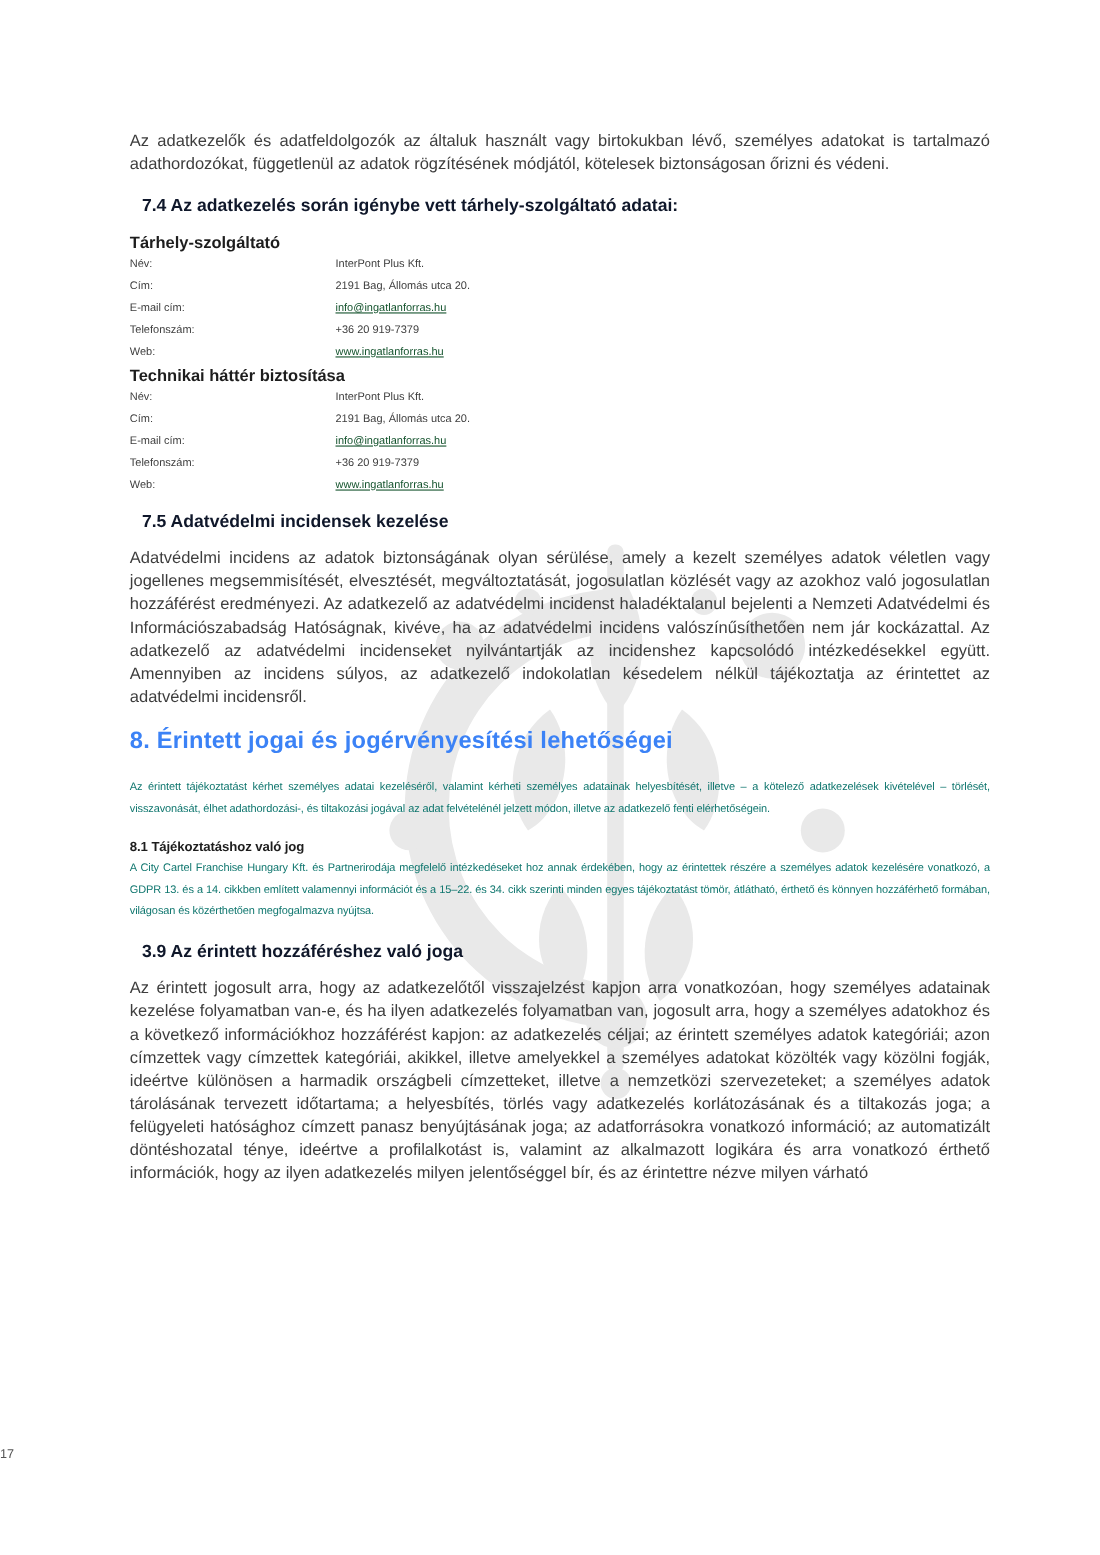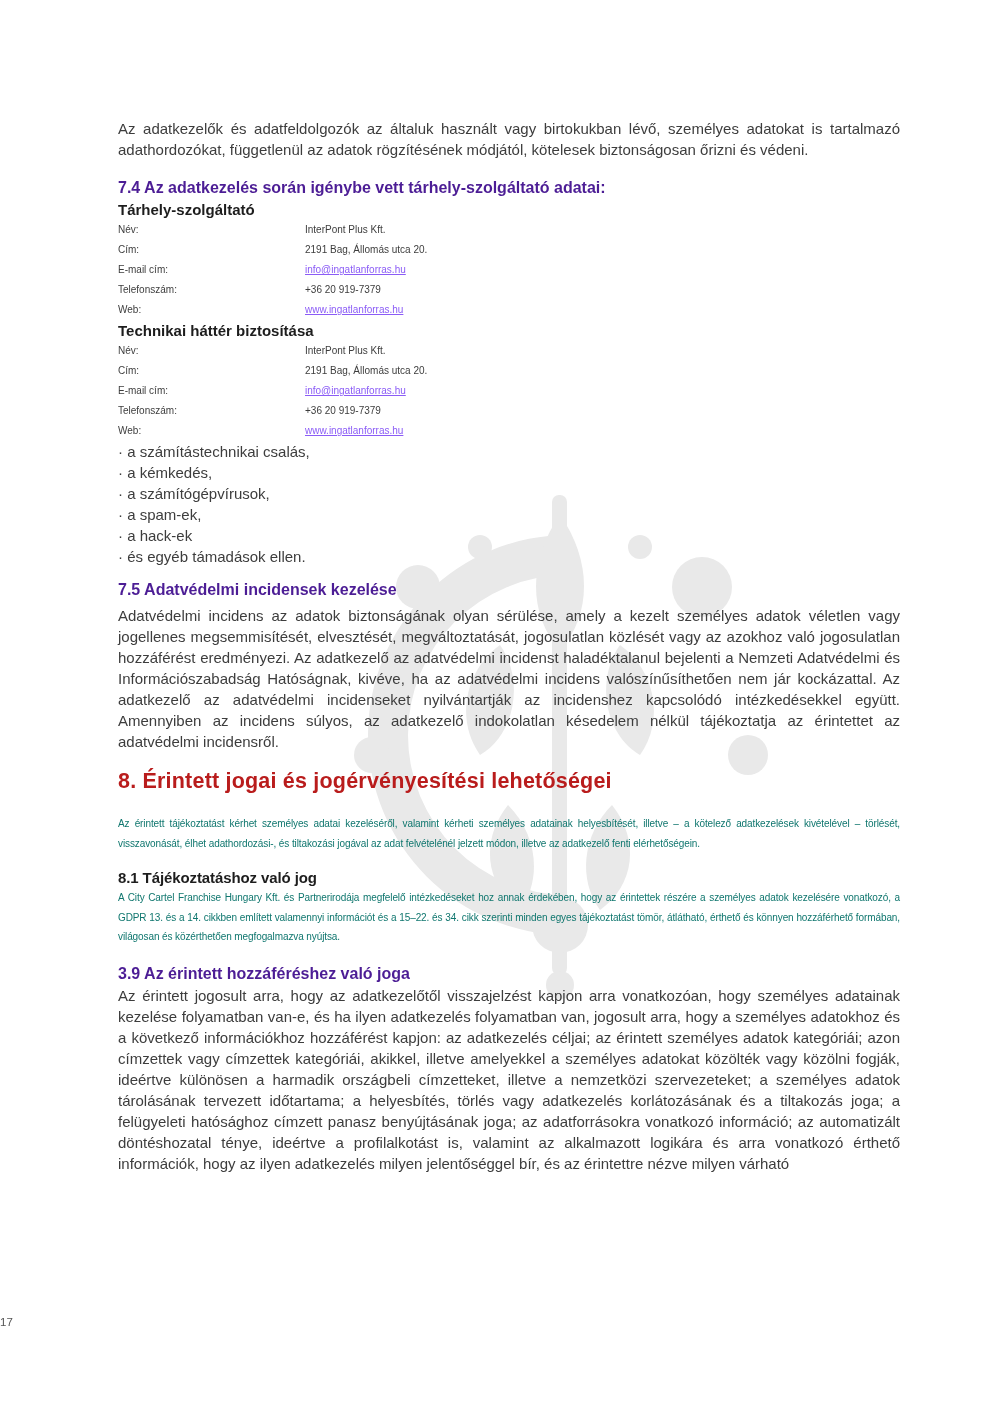--- a/index.html
+++ b/index.html
@@ -33,60 +33,60 @@
     font-size: 15px;
     line-height: 21px;
     text-align: justify;
     color: #3d3d3d;
     margin: 0;
   }
   .h-small {
     font-size: 16px;
     line-height: 22px;
     font-weight: bold;
-    color: #4c1d95;
-    margin: 0;
+    color: #0f172a;
+    margin: 11px;
   }
   .block-title {
     font-size: 15px;
     line-height: 21px;
     font-weight: bold;
     color: #1d1d1d;
     margin: 0;
   }
   .m-sec { margin-top: 17px; }
   .contact-block { margin: 0; }
   .crow { display: flex; line-height: 20px; font-size: 10px; }
   .clabel { width: 187px; flex: 0 0 187px; }
   .cvalue { }
-  .cvalue.link { text-decoration: underline; color: #8b5cf6; cursor: pointer; }
+  .cvalue.link { text-decoration: underline; color: #14532d; cursor: pointer; }
   .m-block2 { margin-top: 0; }
   .m-protect { margin-top: 26px; }
   .bullets { margin: 0; }
   .bullet { font-size: 15px; line-height: 21px; color: #3d3d3d; }
   .m-75 { margin-top: 12px; }
   .m-75body { margin-top: 4px; }
   .h-big {
     font-size: 21.5px;
     line-height: 26px;
     font-weight: bold;
-    color: #b91c1c;
+    color: #3b82f6;
     margin: 16px 0 0 0;
     letter-spacing: 0.2px;
   }
   .cond {
     font-size: 10px;
     line-height: 19.5px;
     letter-spacing: -0.1px;
     color: #0f766e;
     text-align: justify;
     margin: 0;
   }
   .h-cond {
-    font-size: 15px;
+    font-size: 12px;
     line-height: 20px;
     font-weight: bold;
     letter-spacing: -0.1px;
     color: #1d1d1d;
     margin: 0;
   }
   .m-8body { margin-top: 20px; }
   .m-81 { margin-top: 15px; }
   .m-82 { margin-top: 16px; }
   .m-82body { margin-top: 0px; }
@@ -172,28 +172,20 @@
       <div class="crow">
         <span class="clabel">Telefonszám:</span>
         <span class="cvalue">+36 20 919-7379</span>
       </div>
       <div class="crow">
         <span class="clabel">Web:</span>
         <span class="cvalue link">www.ingatlanforras.hu</span>
       </div>
     </div>
 
-    <div class="bullets">
-      <div class="bullet">· a számítástechnikai csalás,</div>
-      <div class="bullet">· a kémkedés,</div>
-      <div class="bullet">· a számítógépvírusok,</div>
-      <div class="bullet">· a spam-ek,</div>
-      <div class="bullet">· a hack-ek</div>
-      <div class="bullet">· és egyéb támadások ellen.</div>
-    </div>
 
     <h2 class="h-small m-75">7.5 Adatvédelmi incidensek kezelése</h2>
     <p class="para m-75body">Adatvédelmi incidens az adatok biztonságának olyan sérülése, amely a kezelt személyes adatok véletlen vagy jogellenes megsemmisítését, elvesztését, megváltoztatását, jogosulatlan közlését vagy az azokhoz való jogosulatlan hozzáférést eredményezi. Az adatkezelő az adatvédelmi incidenst haladéktalanul bejelenti a Nemzeti Adatvédelmi és Információszabadság Hatóságnak, kivéve, ha az adatvédelmi incidens valószínűsíthetően nem jár kockázattal. Az adatkezelő az adatvédelmi incidenseket nyilvántartják az incidenshez kapcsolódó intézkedésekkel együtt. Amennyiben az incidens súlyos, az adatkezelő indokolatlan késedelem nélkül tájékoztatja az érintettet az adatvédelmi incidensről.</p>
 
     <h1 class="h-big">8. Érintett jogai és jogérvényesítési lehetőségei</h1>
     <p class="cond m-8body">Az érintett tájékoztatást kérhet személyes adatai kezeléséről, valamint kérheti személyes adatainak helyesbítését, illetve – a kötelező adatkezelések kivételével – törlését, visszavonását, élhet adathordozási-, és tiltakozási jogával az adat felvételénél jelzett módon, illetve az adatkezelő fenti elérhetőségein.</p>
 
     <h2 class="h-cond m-81">8.1 Tájékoztatáshoz való jog</h2>
     <p class="cond">A City Cartel Franchise Hungary Kft. és Partnerirodája megfelelő intézkedéseket hoz annak érdekében, hogy az érintettek részére a személyes adatok kezelésére vonatkozó, a GDPR 13. és a 14. cikkben említett valamennyi információt és a 15–22. és 34. cikk szerinti minden egyes tájékoztatást tömör, átlátható, érthető és könnyen hozzáférhető formában, világosan és közérthetően megfogalmazva nyújtsa.</p>
 

